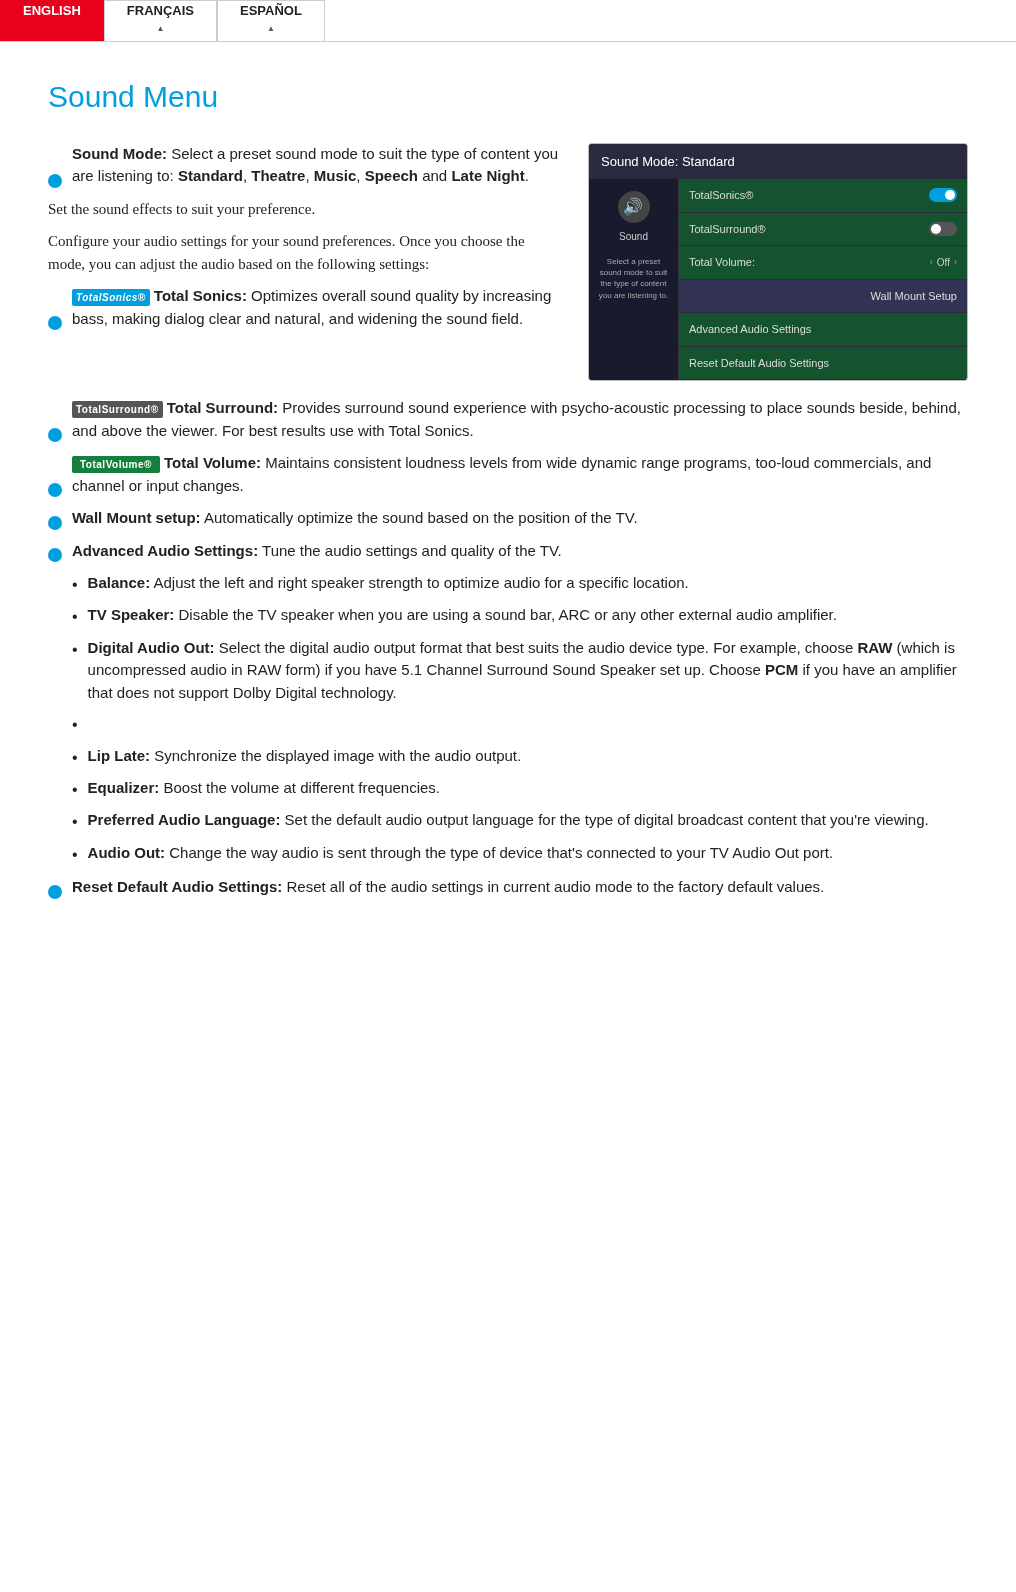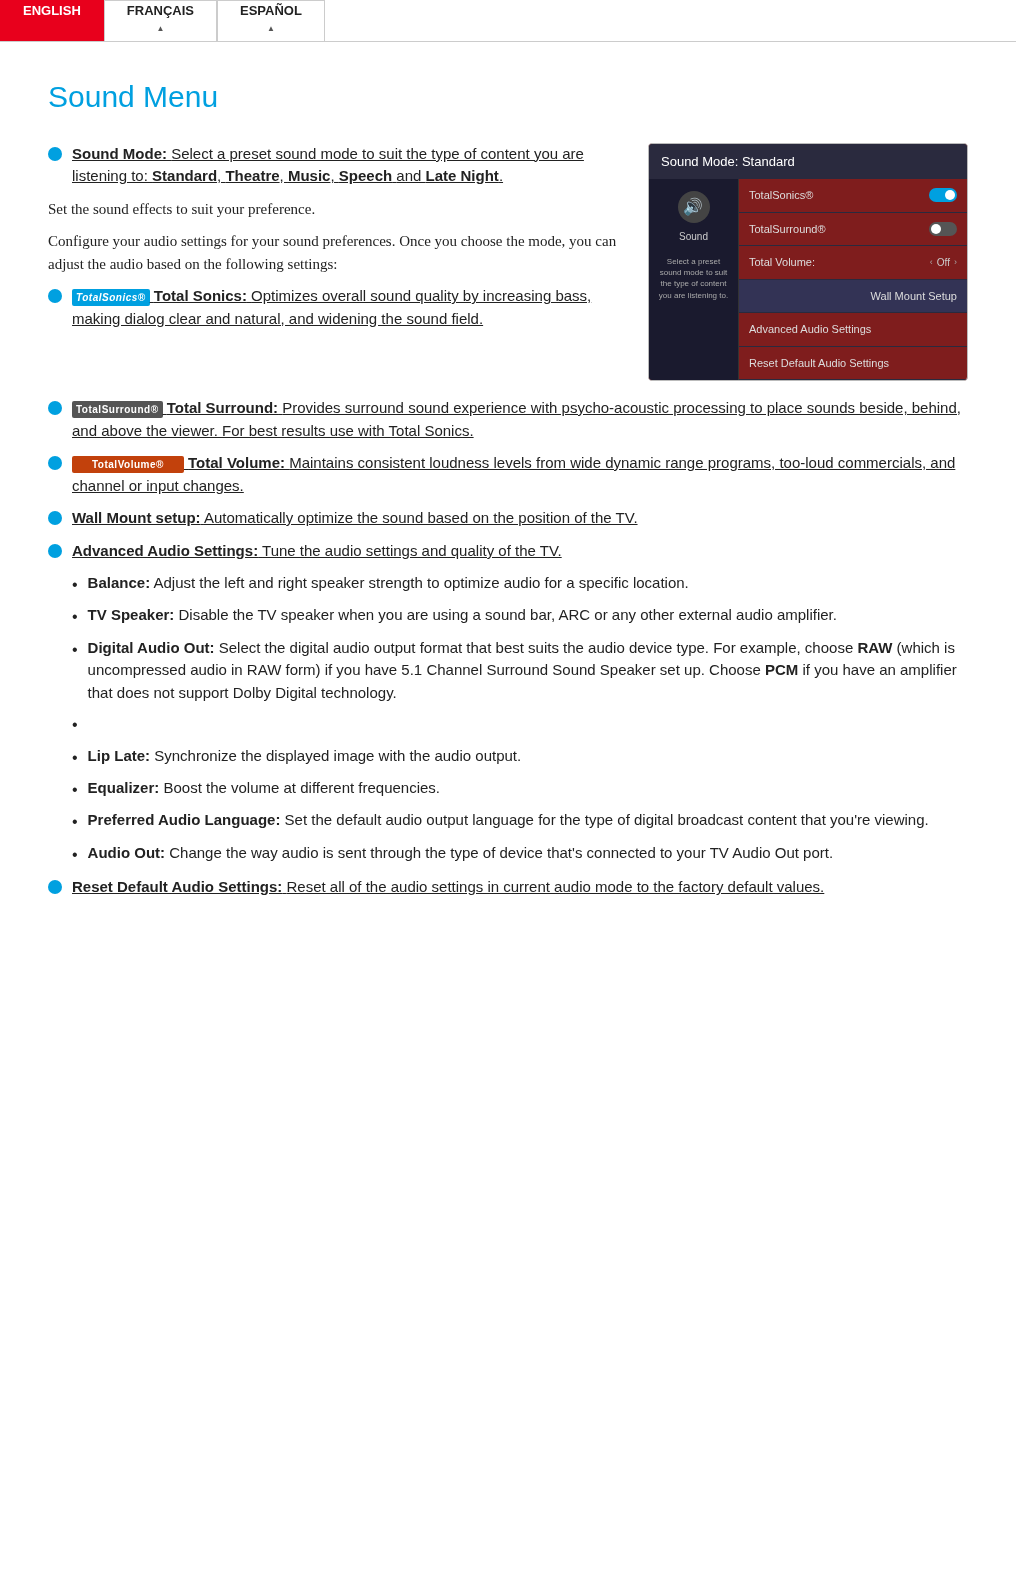--- a/index.html
+++ b/index.html
@@ -69,23 +69,22 @@
       margin-bottom: 16px;
       align-items: flex-start;
     }
     .top-text {
       flex: 1;
     }
 
     
     .bullet-item {
       display: flex;
-      align-items: flex-start;
+      align-items: flex-end;
       margin-bottom: 10px;
-      text-decoration: underline;
     }
     .bullet-dot {
       width: 14px;
       height: 14px;
       border-radius: 50%;
       background: #00a0e0;
       flex-shrink: 0;
       margin-top: 4px;
       margin-right: 10px;
     }
@@ -120,25 +119,25 @@
       background: #555;
       color: #fff;
       font-size: 10px;
       font-weight: bold;
       padding: 1px 4px;
       border-radius: 2px;
       letter-spacing: 0.5px;
     }
     .logo-tv {
       display: inline-block;
-      background: #c2410c;
+      background: #15803d;
       color: #fff;
       font-size: 10px;
       font-weight: bold;
-      padding: 1px 20px;
+      padding: 1px 8px;
       border-radius: 2px;
       letter-spacing: 0.5px;
     }
 
     
     .sub-bullet-list {
       margin-left: 24px;
       margin-bottom: 10px;
     }
     .sub-bullet-item {
@@ -150,24 +149,24 @@
       flex-shrink: 0;
       margin-right: 10px;
       margin-top: 2px;
       font-size: 16px;
       line-height: 1.4;
     }
 
     
     .screenshot-panel {
       border: 1px solid #bbb;
-      background: #7f1d1d;
+      background: #14532d;
       border-radius: 4px;
       overflow: hidden;
-      width: 320px;
+      width: 380px;
     }
     .screen-header {
       background: #2a2a3e;
       padding: 8px 12px;
       display: flex;
       justify-content: space-between;
       align-items: center;
     }
     .screen-title {
       color: #fff;

